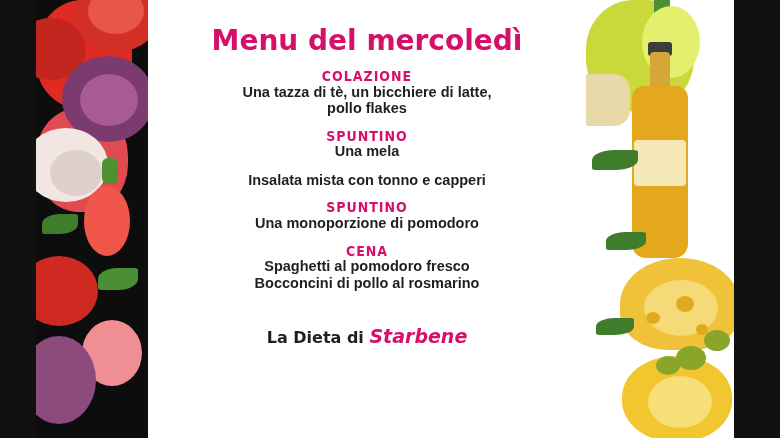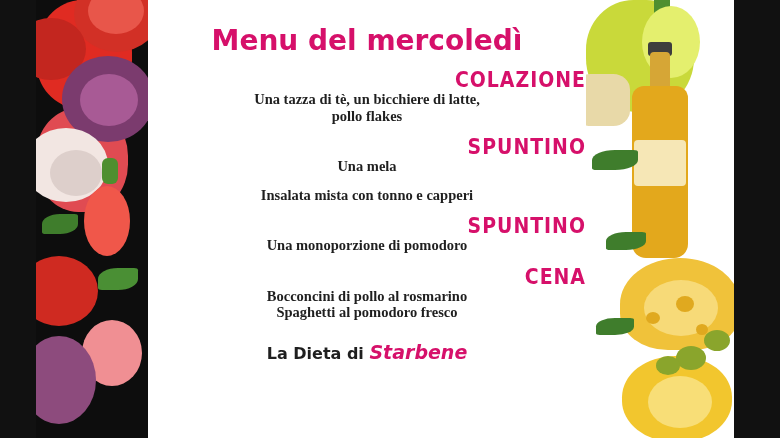--- a/index.html
+++ b/index.html
@@ -180,35 +180,34 @@
     color: #d6106a;
     letter-spacing: 0px;
     margin-top: 24px;
   }
   .meal {
     margin-top: 12px;
   }
   .meal-name {
     font-family: "DejaVu Sans Condensed", "DejaVu Sans", sans-serif;
     font-weight: bold;
-    font-size: 21px;
+    font-size: 14px;
     color: #d6106a;
     letter-spacing: 1px;
     line-height: 1.05;
-    text-align: right;
   }
   .meal-line {
-    font-family: Liberation Serif, serif;
+    font-family: Liberation Sans, sans-serif;
     font-weight: bold;
     font-size: 14.5px;
     color: #1f1f1f;
     line-height: 1.14;
   }
   .footer {
-    margin-top: 20px;
+    margin-top: 34px;
     font-family: "DejaVu Sans", sans-serif;
     font-weight: bold;
     font-size: 16px;
     color: #1f1f1f;
   }
   .footer .brand {
     color: #d6106a;
     font-size: 19px;
     font-style: italic;
   }
@@ -285,22 +284,22 @@
         <div class="meal-line">Insalata mista con tonno e capperi</div>
       </div>
 
       <div class="meal">
         <div class="meal-name">SPUNTINO</div>
         <div class="meal-line">Una monoporzione di pomodoro</div>
       </div>
 
       <div class="meal">
         <div class="meal-name">CENA</div>
+        <div class="meal-line">Spaghetti al pomodoro fresco</div>
         <div class="meal-line">Bocconcini di pollo al rosmarino</div>
-        <div class="meal-line">Spaghetti al pomodoro fresco</div>
       </div>
 
       <div class="footer">
         <span>La Dieta di </span><span class="brand">Starbene</span>
       </div>
 
     </div>
   </div>
 </div>
 

